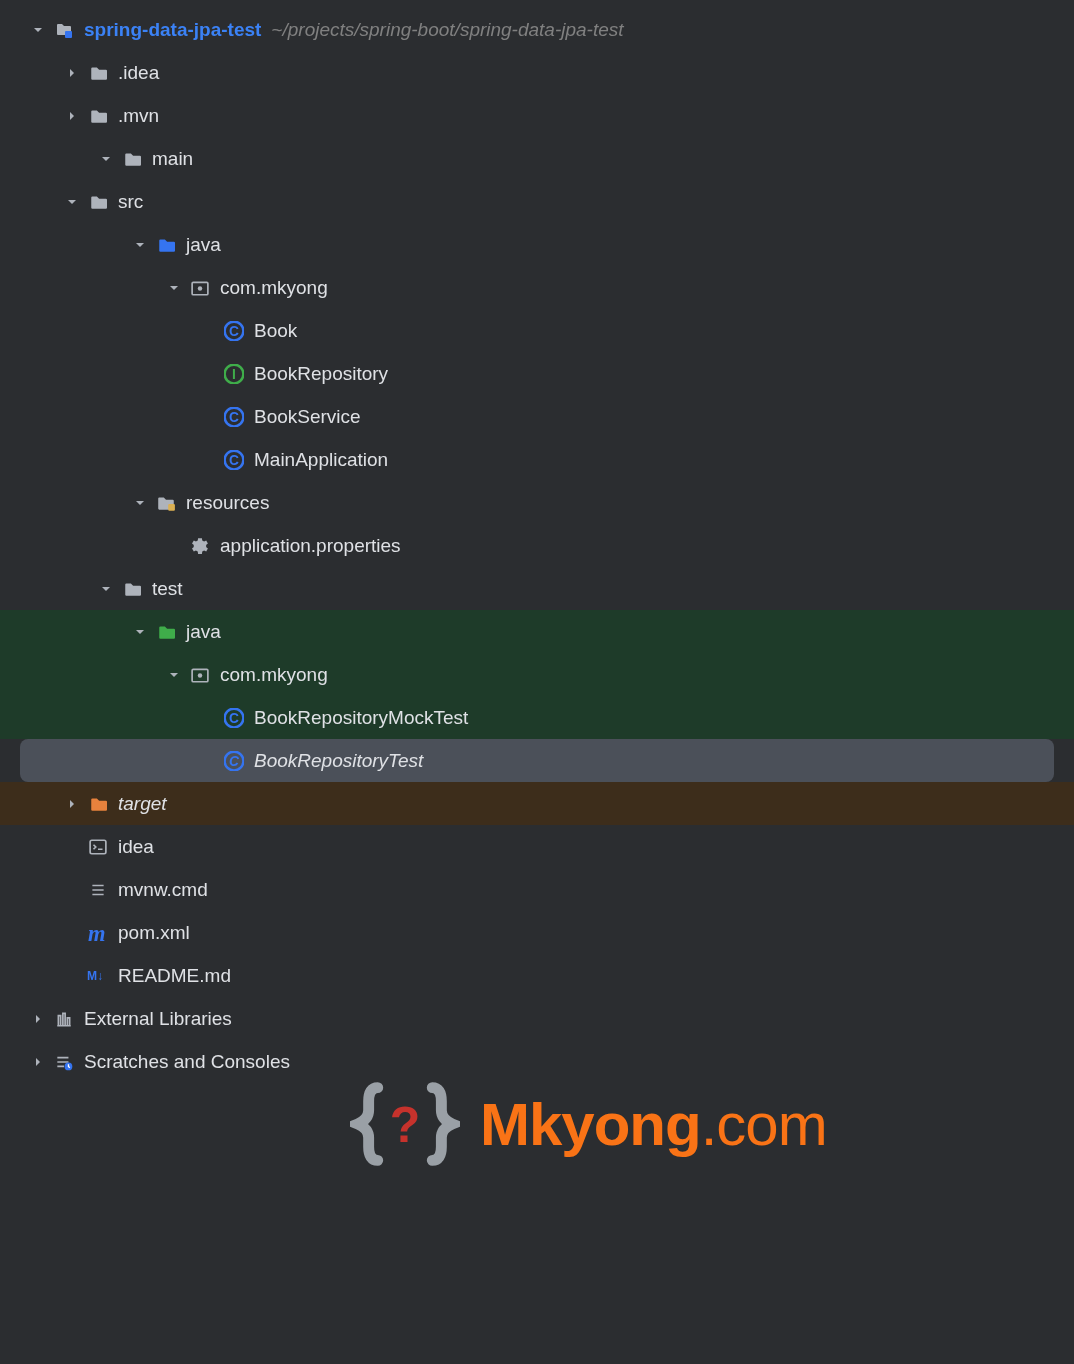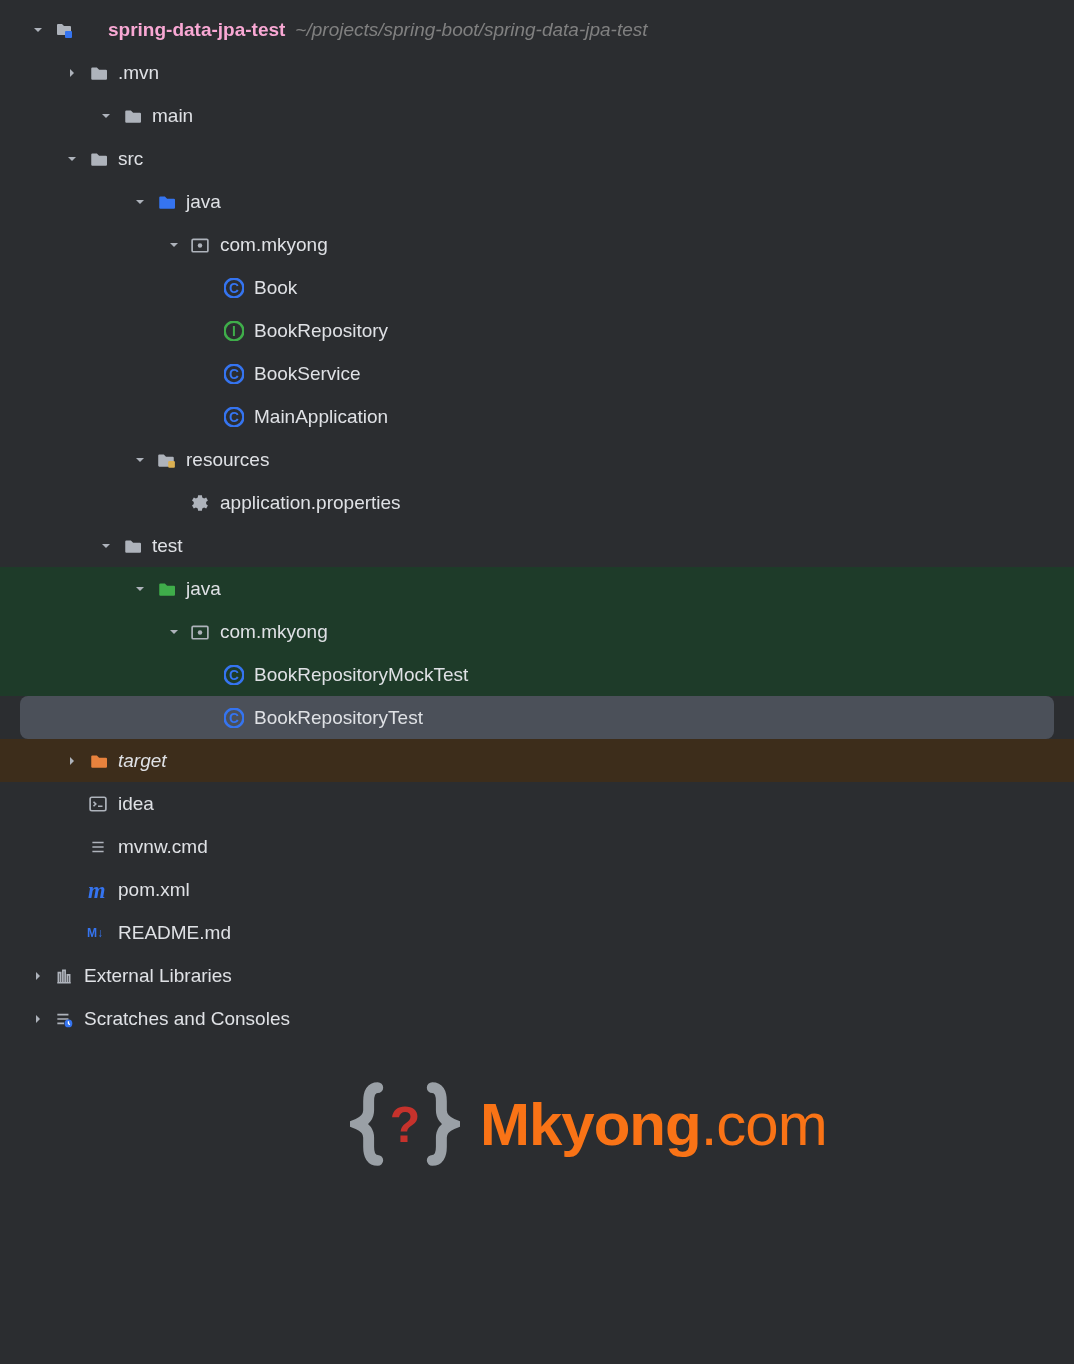--- a/index.html
+++ b/index.html
@@ -21,20 +21,21 @@
     height: 43px;
     padding-left: 0;
     white-space: nowrap;
   }
   .row.vcs-added { background: #1e3b29; }
   .row.selected {
     background: #4b5059;
     border-radius: 8px;
     margin: 0 20px;
     padding-left: 0;
+    font-style: italic;
   }
   .row.selected .indent { padding-left: 0; }
   .row.excluded { background: #3d2d1b; font-style: italic; }
   .indent { display: inline-block; flex-shrink: 0; }
   .chevron {
     width: 20px;
     height: 20px;
     display: inline-flex;
     align-items: center;
     justify-content: center;
@@ -46,21 +47,21 @@
   .icon {
     width: 24px;
     height: 24px;
     margin-right: 8px;
     display: inline-flex;
     align-items: center;
     justify-content: center;
     flex-shrink: 0;
   }
   .label { color: #dfe1e5; }
-  .label.bold { font-weight: 700; color: #f9a8d4; margin-left: 24px; }
+  .label.bold { font-weight: 700; color: #3b82f6; }
   .path { color: #808080; margin-left: 10px; font-style: italic; }
   .watermark {
     position: absolute;
     bottom: 190px;
     left: 350px;
     display: flex;
     align-items: center;
     gap: 20px;
   }
   .watermark .logo-svg { width: 110px; height: 100px; }
@@ -147,20 +148,34 @@
       </span>
     <span class="icon">
         <svg width="18" height="18" viewBox="0 0 18 18">
           <use href="#module-root"></use>
         </svg>
       </span>
     <span class="label bold">spring-data-jpa-test</span>
     <span class="path">~/projects/spring-boot/spring-data-jpa-test</span>
   </div>
 
+  <div class="row">
+    <span class="indent" style="width:62px"></span>
+    <span class="chevron collapsed">
+        <svg width="16" height="16" viewBox="0 0 16 16">
+          <use href="#chev"></use>
+        </svg>
+      </span>
+    <span class="icon">
+        <svg width="18" height="18" viewBox="0 0 16 16">
+          <use href="#folder"></use>
+        </svg>
+      </span>
+    <span class="label">.idea</span>
+  </div>
 
   <div class="row">
     <span class="indent" style="width:62px"></span>
     <span class="chevron collapsed">
         <svg width="16" height="16" viewBox="0 0 16 16">
           <use href="#chev"></use>
         </svg>
       </span>
     <span class="icon">
         <svg width="18" height="18" viewBox="0 0 16 16">

